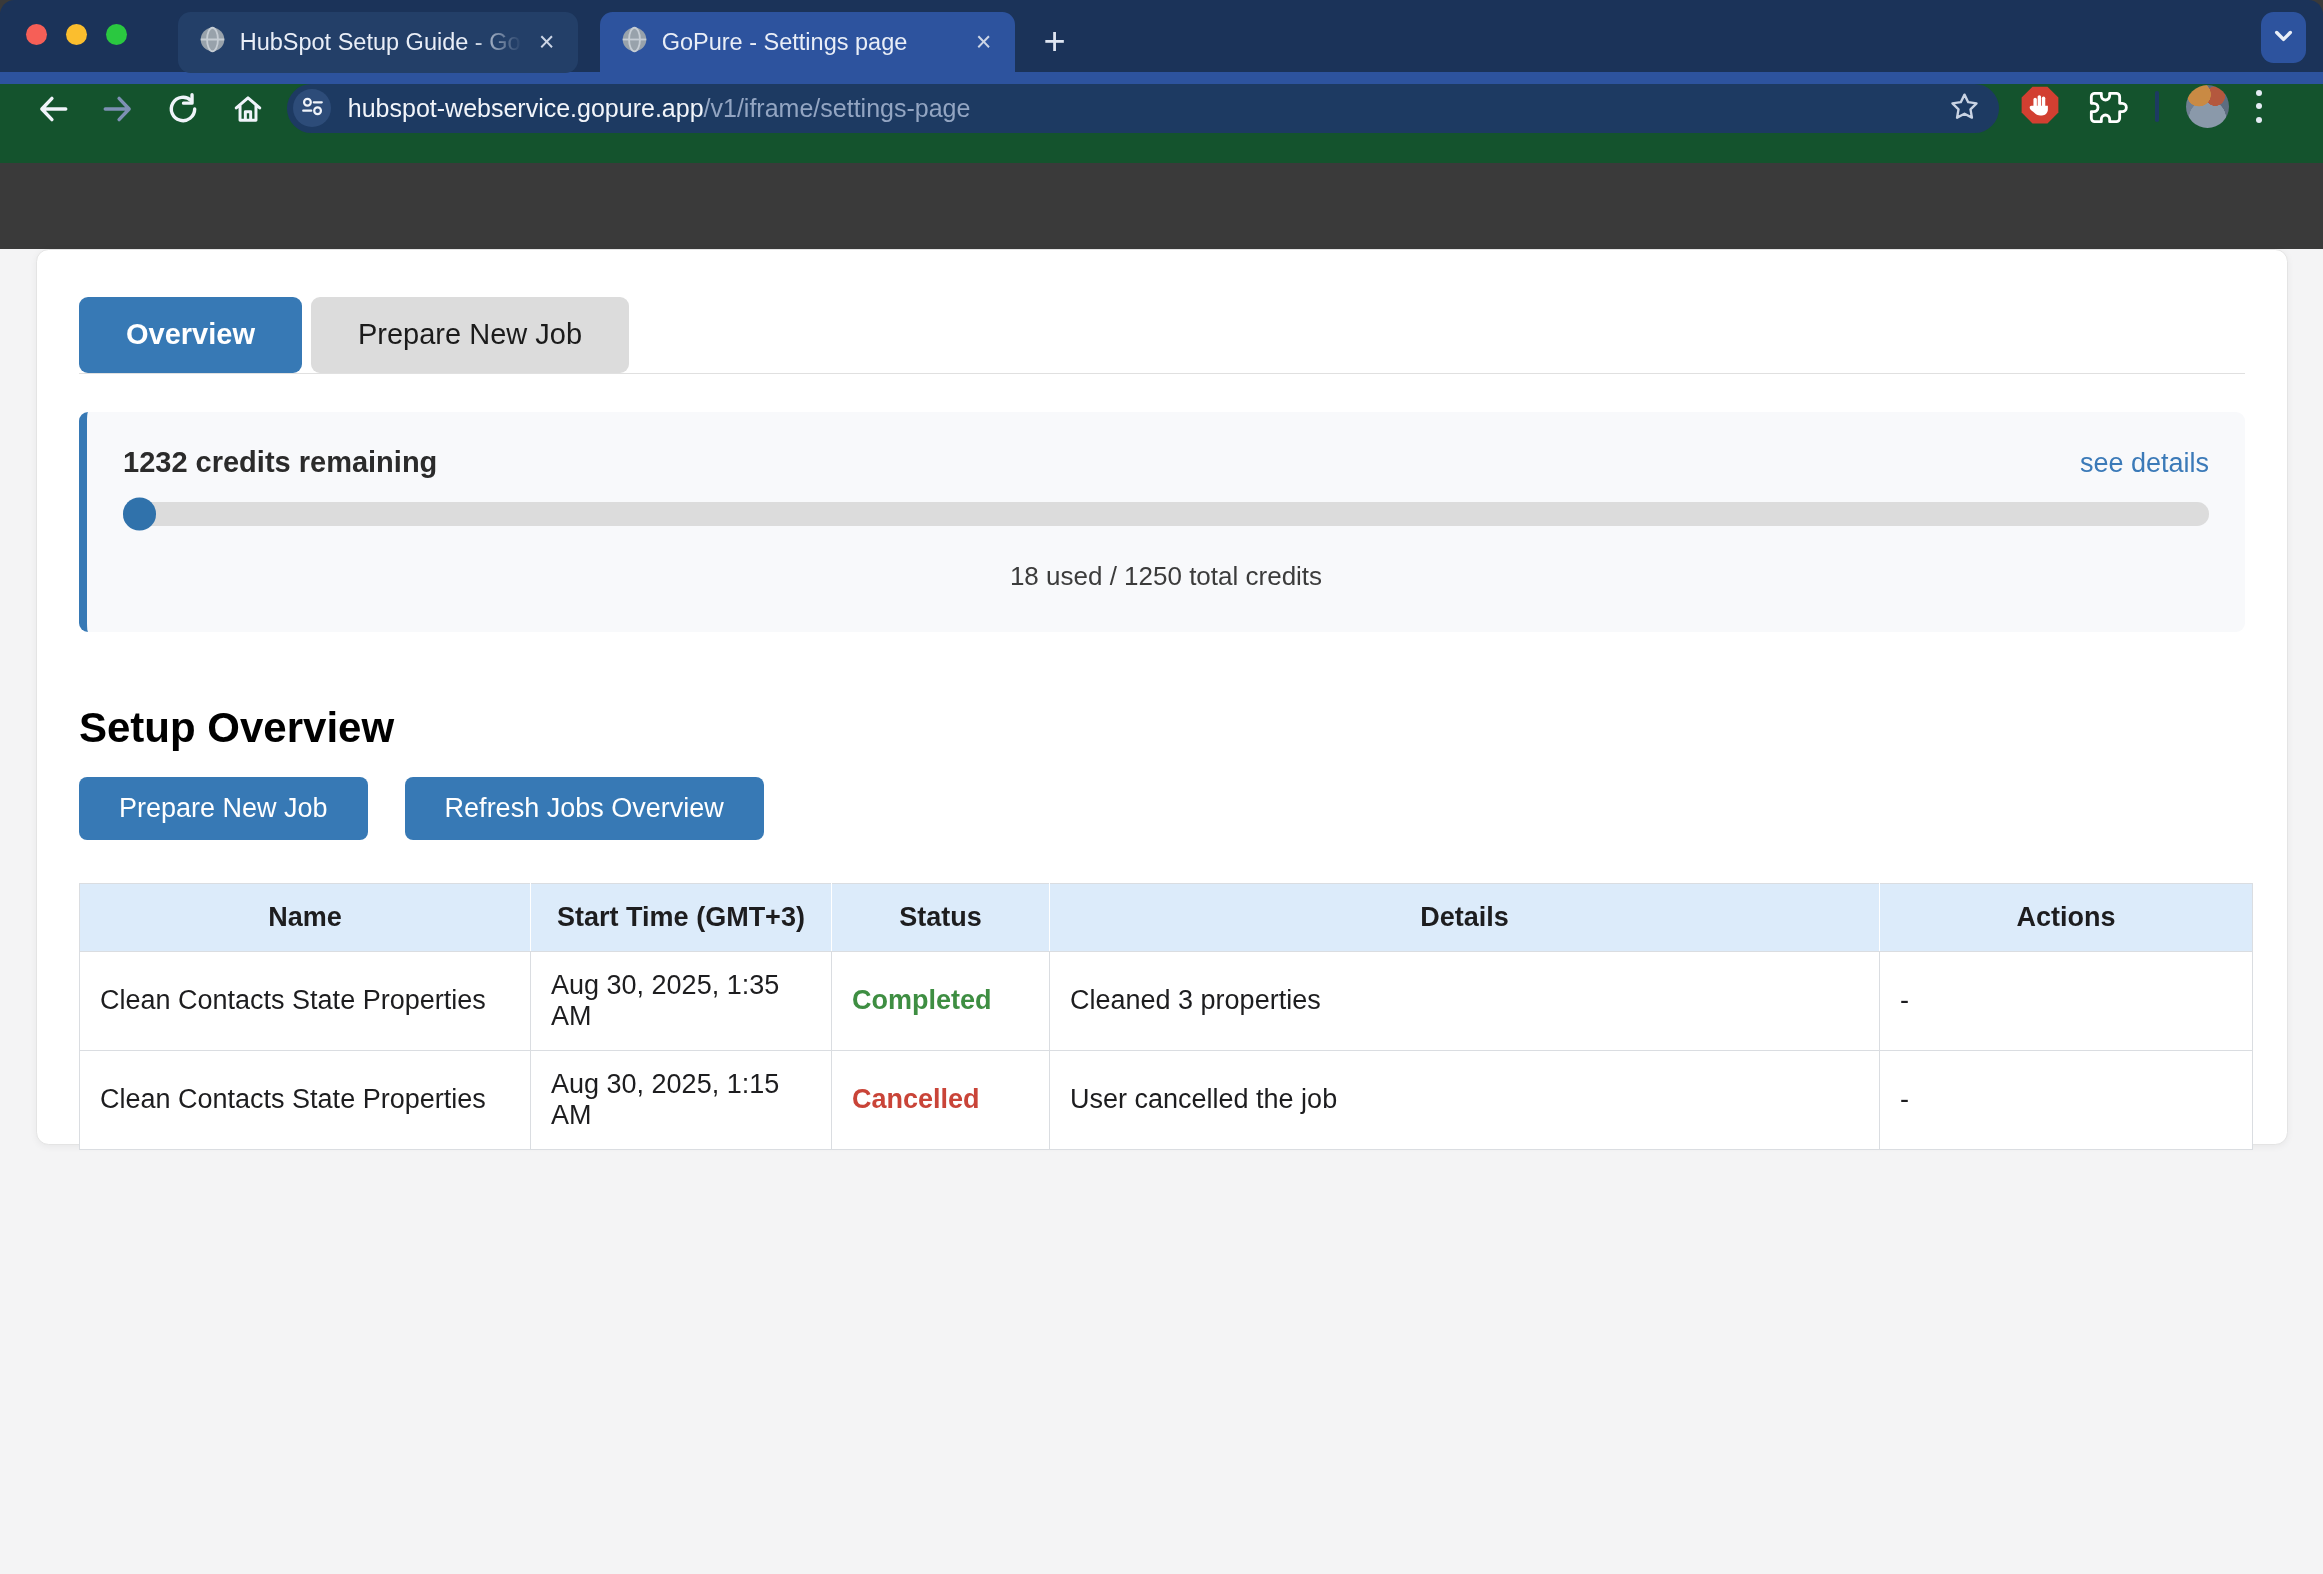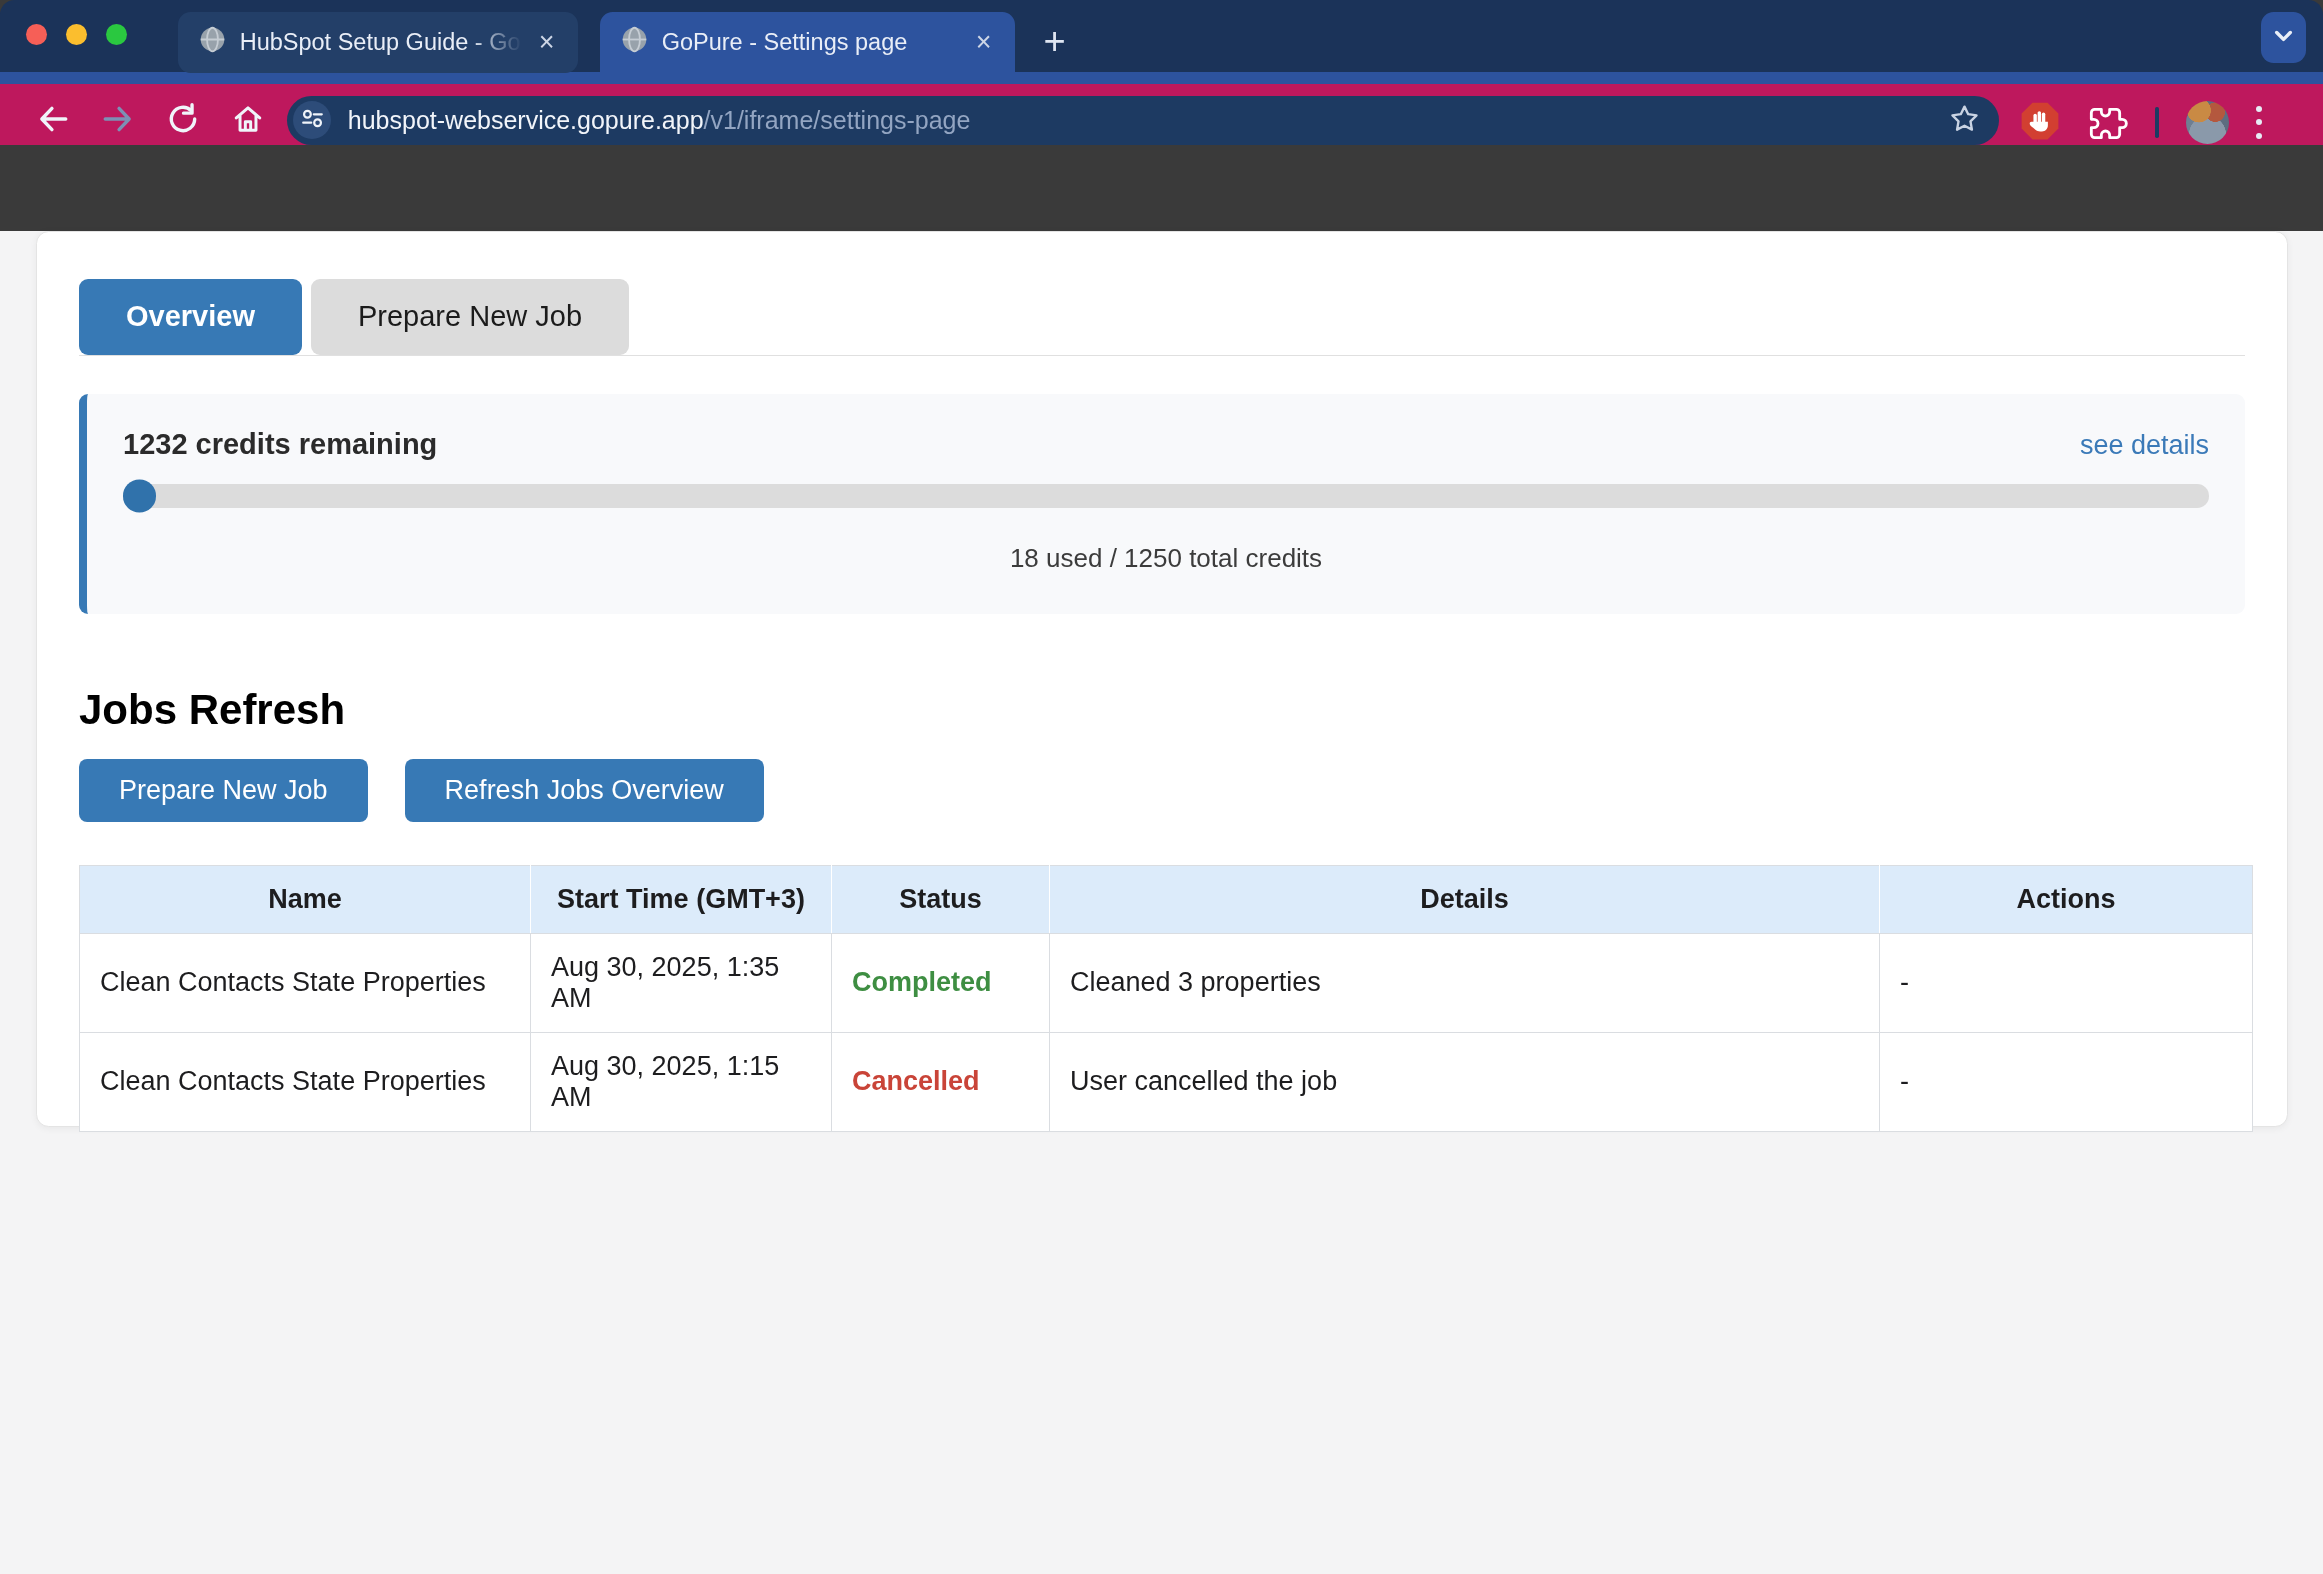--- a/index.html
+++ b/index.html
@@ -16,21 +16,21 @@
   .btab.inactive { left:178px; width:400px; background:#233f68; }
   .btab.active { left:600px; width:415px; background:#2d539e; border-radius:12.7px 12.7px 0 0; }
   .btab .title { white-space:nowrap; overflow:hidden; flex:1; margin:0 12.7px; position:relative; }
   .btab.inactive .title::after{ content:""; position:absolute; right:0; top:0; bottom:0; width:51px; background:linear-gradient(90deg,rgba(35,63,104,0),#233f68); }
   .tab-close { font-size:27px; color:#cdd6e6; line-height:1; padding:0 3.6px; cursor:default; }
   .favicon { flex:0 0 auto; }
   .newtab { position:absolute; left:1031px; top:18px; width:47px; height:47px; color:#dfe6f2; font-size:38px; display:flex; align-items:center; justify-content:center; }
   .chev-btn { position:absolute; right:17px; top:11.8px; width:45px; height:51px; background:#2d539e; border-radius:12.7px; display:flex; align-items:center; justify-content:center; }
 
   .strip { height:11.8px; background:#2d539e; }
-  .toolbar { height:61px; background:#be185d; display:flex; align-items:flex-end; padding:0 20px; gap:0; }
+  .toolbar { height:79px; background:#14532d; display:flex; align-items:flex-start; padding:0 20px; gap:0; }
   .navbtn { width:65px; height:51px; display:flex; align-items:center; justify-content:center; flex:0 0 auto; }
   .omnibox { height:49px; background:#1d3a62; border-radius:24.4px; flex:0 0 auto; width:1712px; margin-left:7.2px; display:flex; align-items:center; padding:0 18px 0 6.3px; }
   .tune-circle { width:38px; height:38px; border-radius:50%; background:#2d4c79; display:flex; align-items:center; justify-content:center; margin-right:16.3px; flex:0 0 auto; }
   .url { font-size:25px; white-space:nowrap; overflow:hidden; flex:1; }
   .url .host { color:#f2f5fa; } .url .path { color:#93a5c2; }
   .right-icons { display:flex; align-items:center; margin-left:20px; gap:27px; }
   .rdivider { width:3.6px; height:31px; background:#1d3a62; border-radius:1.8px; }
   .avatar { width:43px; height:43px; border-radius:50%;
     background: radial-gradient(circle at 30% 22%, #c98a44 0 26%, rgba(0,0,0,0) 27%),
                 radial-gradient(circle at 68% 26%, #b4583e 0 22%, rgba(0,0,0,0) 23%),
@@ -200,21 +200,21 @@
         <div class="credits-top">
           <span class="credits-title">1232 credits remaining</span>
           <a class="see-details" href="#">see details</a>
         </div>
         <div class="progress-track">
           <div class="progress-fill" style="width: 1.44%;"></div>
         </div>
         <div class="credits-caption">18 used / 1250 total credits</div>
       </div>
 
-      <div class="jobs-heading">Jobs Refresh</div>
+      <div class="jobs-heading">Setup Overview</div>
 
       <div class="jobs-buttons">
         <button class="action-btn">Prepare New Job</button>
         <button class="action-btn">Refresh Jobs Overview</button>
       </div>
 
       <table class="jobs">
         <colgroup>
           <col style="width:451px">
             <col style="width:301px">

